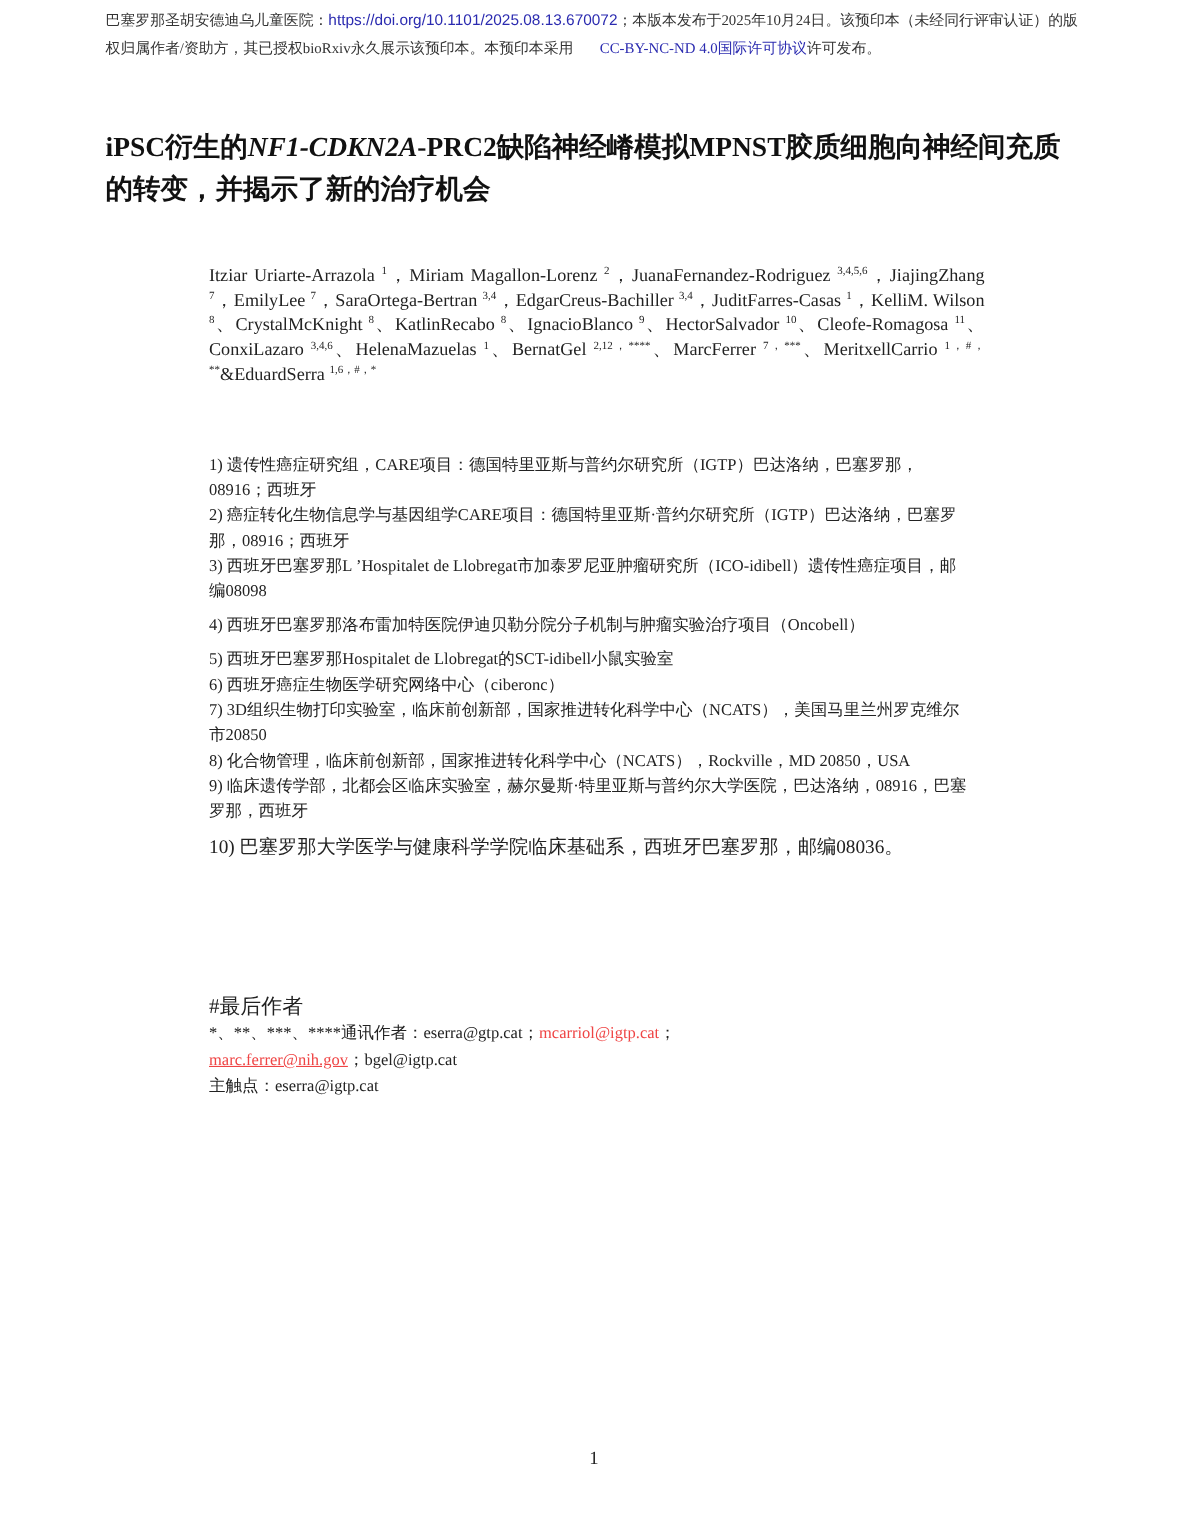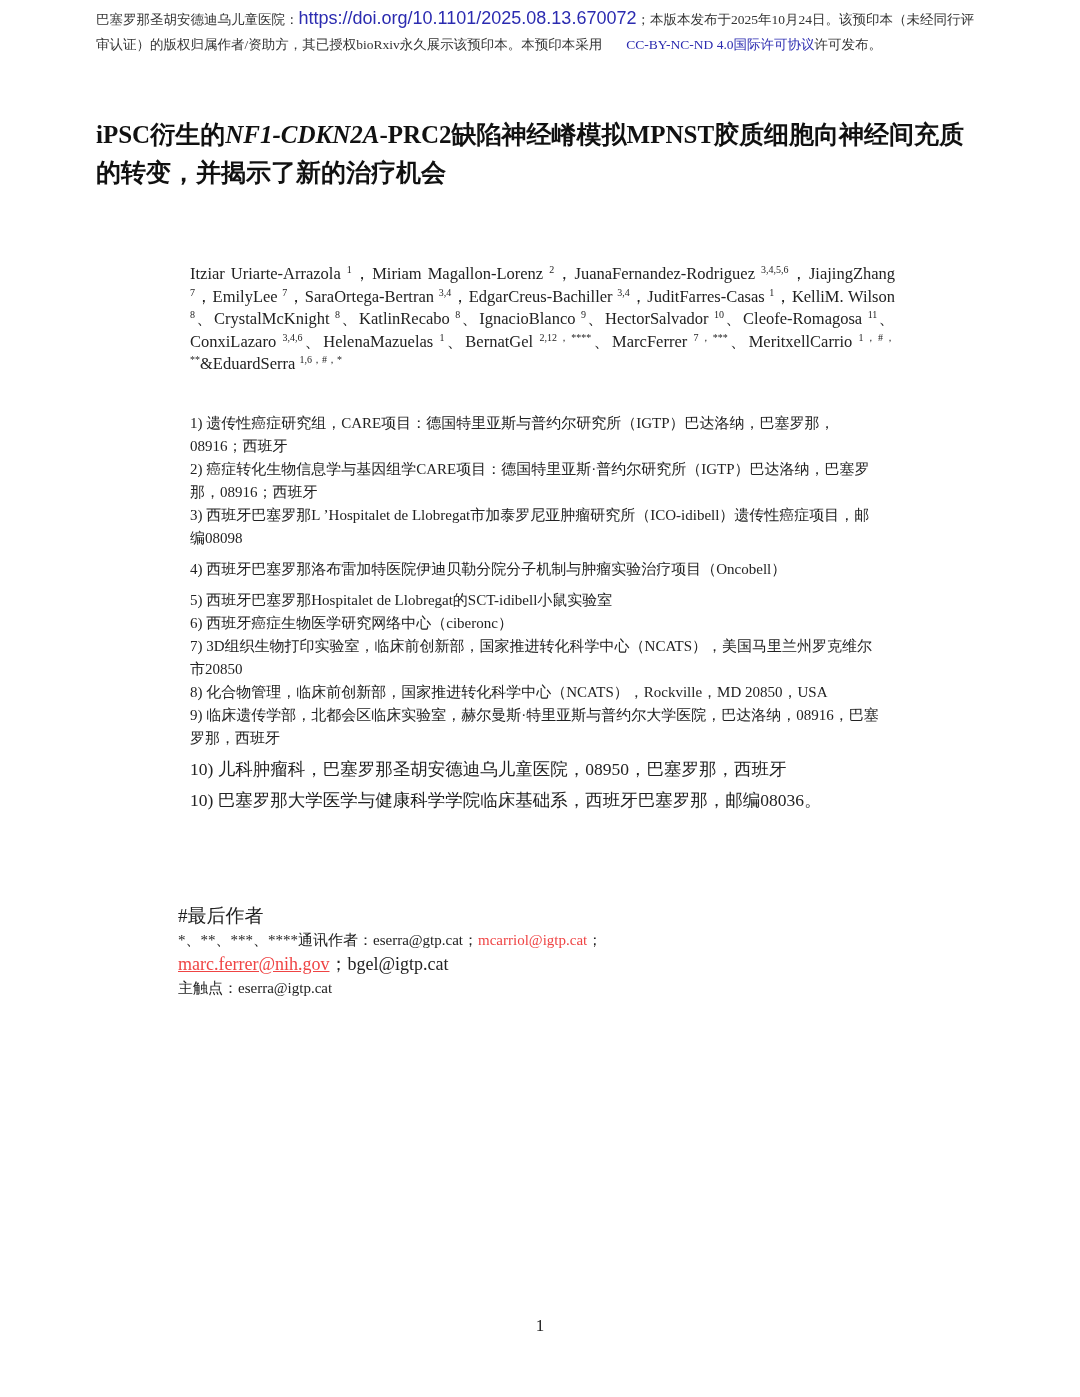--- a/index.html
+++ b/index.html
@@ -4,40 +4,40 @@
 <style>
   html, body { margin: 0; padding: 0; background: #ffffff; }
   body {
     width: 1080px; height: 1397px; position: relative; overflow: hidden;
     font-family: "Liberation Serif", "DejaVu Serif", serif; color: #222;
   }
   .notice {
     position: absolute; left: 96px; top: 6px; width: 890px;
     font-size: 13.5px; line-height: 25px; color: #333;
   }
-  .notice .doi { font-family: "Liberation Sans", "DejaVu Sans", sans-serif; color: #2b2bb0; font-size: 18px; }
+  .notice .doi { font-family: "Liberation Sans", "DejaVu Sans", sans-serif; color: #2b2bb0; font-size: 14px; }
   .notice .lic { color: #2b2bb0; margin-left: 24px; }
   .title {
     position: absolute; left: 96px; top: 116px; width: 890px;
     font-size: 25px; font-weight: bold; line-height: 38px; color: #111;
   }
   .title i { font-style: italic; }
   .authors {
-    position: absolute; left: 190px; top: 263px; width: 705px;
+    position: absolute; left: 190px; top: 239px; width: 705px;
     font-size: 16.5px; line-height: 22.5px; color: #222; text-align: justify;
   }
   .authors sup { font-size: 10px; vertical-align: 6px; line-height: 0; }
   .affils { position: absolute; left: 190px; top: 412px; width: 690px; color: #222; }
   .aff { font-size: 15px; line-height: 23px; margin: 0; }
   .aff.big { font-size: 17.5px; }
   .aff.small { font-size: 14px; }
-  .notes { position: absolute; left: 178px; top: 903px; width: 600px; color: #222; }
+  .notes { position: absolute; left: 190px; top: 903px; width: 600px; color: #222; }
   .notes .h { font-size: 19px; line-height: 26px; }
   .notes .l { font-size: 15px; line-height: 22px; }
-  .notes .l2 { font-size: 18px; line-height: 26px; }
+  .notes .l2 { font-size: 15px; line-height: 26px; }
   .notes a { color: #ef4444; text-decoration: none; }
   .notes a.u { text-decoration: underline; }
   .pagenum { position: absolute; left: 0; width: 1080px; top: 1316px; text-align: center; font-size: 17px; color: #222; }
 </style>
 </head>
 <body>
 
 <div class="notice">
   <span>巴塞罗那圣胡安德迪乌儿童医院：</span><a class="doi">https://doi.org/10.1101/2025.08.13.670072</a><span>；本版本发布于2025年10月24日。该预印本（未经同行评审认证）的版权归属作者/资助方，其已授权bioRxiv永久展示该预印本。本预印本采用</span><a class="lic">CC-BY-NC-ND 4.0国际许可协议</a><span>许可发布。</span>
 </div>
@@ -51,21 +51,20 @@
 <div class="affils">
   <p class="aff">1) 遗传性癌症研究组，CARE项目：德国特里亚斯与普约尔研究所（IGTP）巴达洛纳，巴塞罗那，08916；西班牙</p>
   <p class="aff">2) 癌症转化生物信息学与基因组学CARE项目：德国特里亚斯·普约尔研究所（IGTP）巴达洛纳，巴塞罗那，08916；西班牙</p>
   <p class="aff">3) 西班牙巴塞罗那L ʼHospitalet de Llobregat市加泰罗尼亚肿瘤研究所（ICO-idibell）遗传性癌症项目，邮编08098</p>
   <p class="aff" style="margin-top:8px;">4) 西班牙巴塞罗那洛布雷加特医院伊迪贝勒分院分子机制与肿瘤实验治疗项目（Oncobell）</p>
   <p class="aff" style="margin-top:8px;">5) 西班牙巴塞罗那Hospitalet de Llobregat的SCT-idibell小鼠实验室</p>
   <p class="aff">6) 西班牙癌症生物医学研究网络中心（ciberonc）</p>
   <p class="aff">7) 3D组织生物打印实验室，临床前创新部，国家推进转化科学中心（NCATS），美国马里兰州罗克维尔市20850</p>
   <p class="aff">8) 化合物管理，临床前创新部，国家推进转化科学中心（NCATS），Rockville，MD 20850，USA</p>
   <p class="aff">9) 临床遗传学部，北都会区临床实验室，赫尔曼斯·特里亚斯与普约尔大学医院，巴达洛纳，08916，巴塞罗那，西班牙</p>
-  <p class="aff big" style="margin-top:8px;">10) 儿科肿瘤科，巴塞罗那圣胡安德迪乌儿童医院，08950，巴塞罗那，西班牙</p>
   <p class="aff big" style="margin-top:8px;">10) 巴塞罗那大学医学与健康科学学院临床基础系，西班牙巴塞罗那，邮编08036。</p>
 </div>
 
 <div class="notes">
   <div class="h">#最后作者</div>
   <div class="l">
     <span>*、**、***、****通讯作者：eserra@gtp.cat；</span><a>mcarriol@igtp.cat</a><span>；</span>
   </div>
   <div class="l2">
     <a class="u">marc.ferrer@nih.gov</a><span>；bgel@igtp.cat</span>

